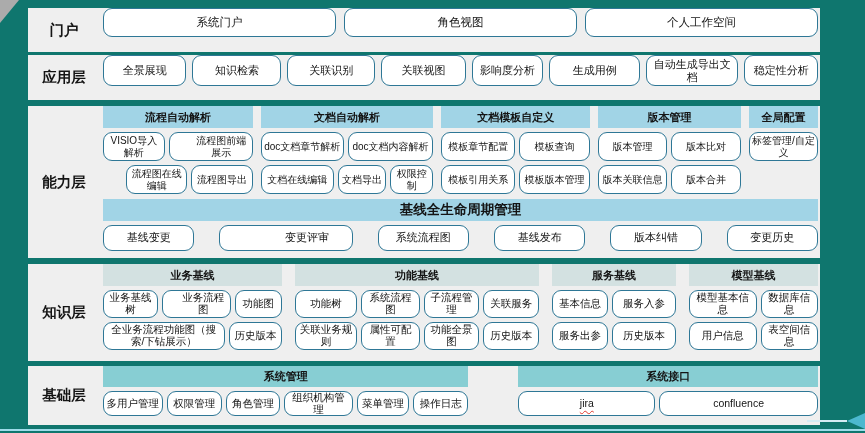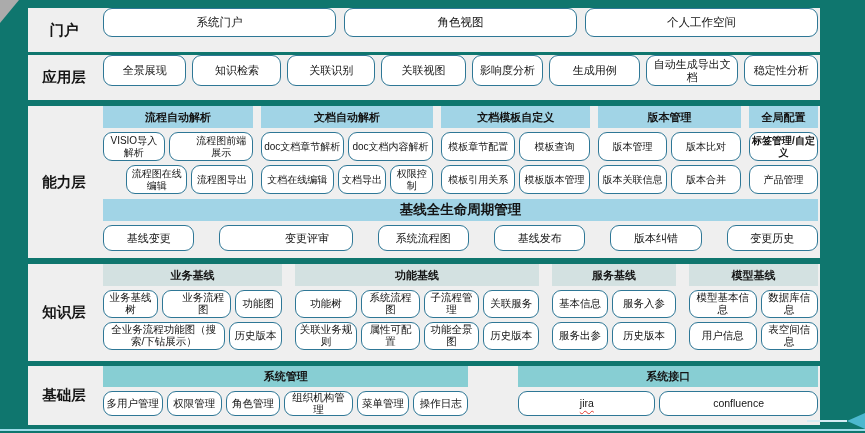--- a/index.html
+++ b/index.html
@@ -46,21 +46,21 @@
   .hdr-pale{background:var(--knowledge-header);}
   .hdr-teal{background:var(--foundation-header);}
   .group .boxrow{gap:4px;}
   .band-capability .group .box{height:29px;font-size:10px;}
   .band-knowledge .group .box{height:28px;}
   .band-foundation .group .box{height:25px;}
   .band-foundation .group-header{height:21px;}
   .banner{height:22px;background:var(--capability-header);display:flex;align-items:center;
           justify-content:center;font-weight:bold;font-size:13.5px;margin-top:1px;}
   .baseline-row .box{height:26px;font-size:11px;}
-  .baseline-row{gap:25px;}
+  .baseline-row{gap:25px;font-family:Liberation Mono, monospace;}
   .wavy{text-decoration:underline wavy #e03a2f;text-decoration-thickness:1px;text-underline-offset:3px;}
   .bottom-line{position:absolute;left:0;bottom:2px;width:865px;height:2px;background:var(--bottom-line);}
   .arrow-line{position:absolute;right:18px;bottom:11px;width:40px;height:2px;background:var(--arrow-line);}
   .arrow-head{position:absolute;right:0;bottom:4px;width:0;height:0;
               border-top:8px solid transparent;border-bottom:8px solid transparent;
               border-right:18px solid var(--arrow);}
 </style>
 </head>
 <body>
 
@@ -139,24 +139,21 @@
               <div class="box" style="flex: 71 1 0px;">版本比对</div>
             </div>
             <div class="boxrow">
               <div class="box" style="flex: 70 1 0px;">版本关联信息</div>
               <div class="box" style="flex: 71 1 0px;">版本合并</div>
             </div>
           </div>
           <div class="group" style="flex: 70 1 0px;">
             <div class="group-header hdr-blue">全局配置</div>
             <div class="boxrow">
-              <div class="box" style="flex: 70 1 0px; font-weight: bold;">标签管理/自定义</div>
-            </div>
-            <div class="boxrow">
-              <div class="box" style="flex: 70 1 0px;">产品管理</div>
+              <div class="box" style="flex: 70 1 0px;">标签管理/自定义</div>
             </div>
           </div>
         </div>
       <div class="banner">基线全生命周期管理</div>
       <div class="boxrow baseline-row">
           <div class="box" style="flex: 1 1 0px;">基线变更</div>
           <div class="box" style="flex: 1 1 0px; padding-left: 44px;">变更评审</div>
           <div class="box" style="flex: 1 1 0px;">系统流程图</div>
           <div class="box" style="flex: 1 1 0px;">基线发布</div>
           <div class="box" style="flex: 1 1 0px;">版本纠错</div>

